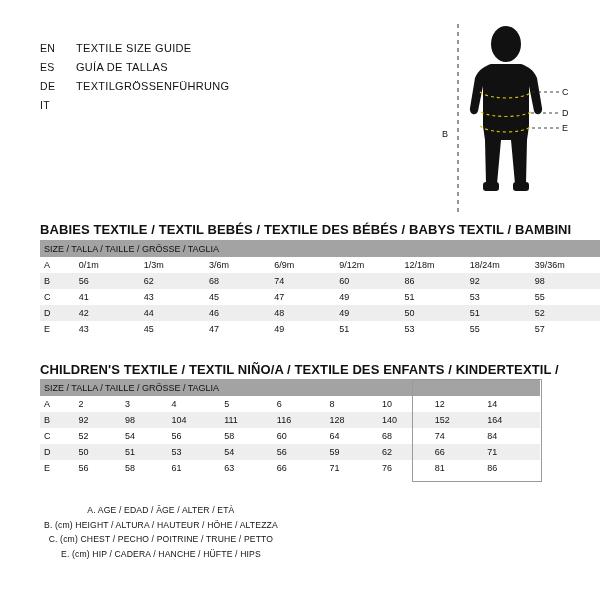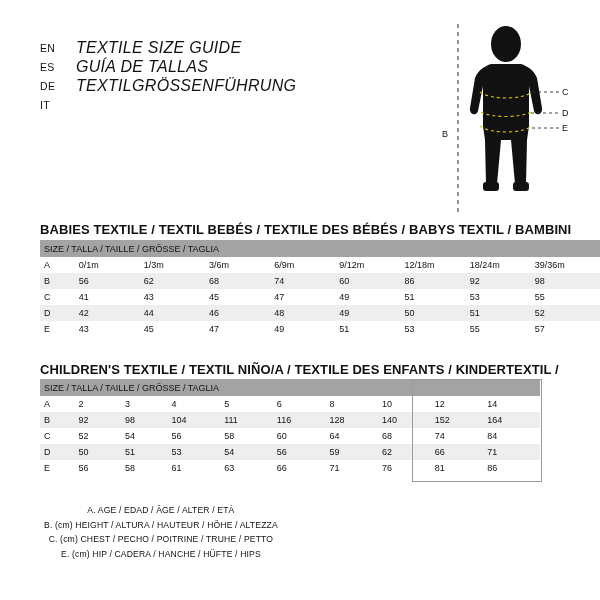--- a/index.html
+++ b/index.html
@@ -33,24 +33,23 @@
     align-items: center;
     height: 19px;
   }
   .lang-code {
     width: 36px;
     font-size: 10.5px;
     letter-spacing: 0.3px;
     color: #111;
   }
   .lang-title {
-    font-size: 16px;
+    font-size: 11px;
     letter-spacing: 0.3px;
     color: #111;
-    font-style: italic;
   }
 
   
   .figure {
     position: absolute;
     left: 428px;
     top: 22px;
     width: 160px;
     height: 195px;
   }

